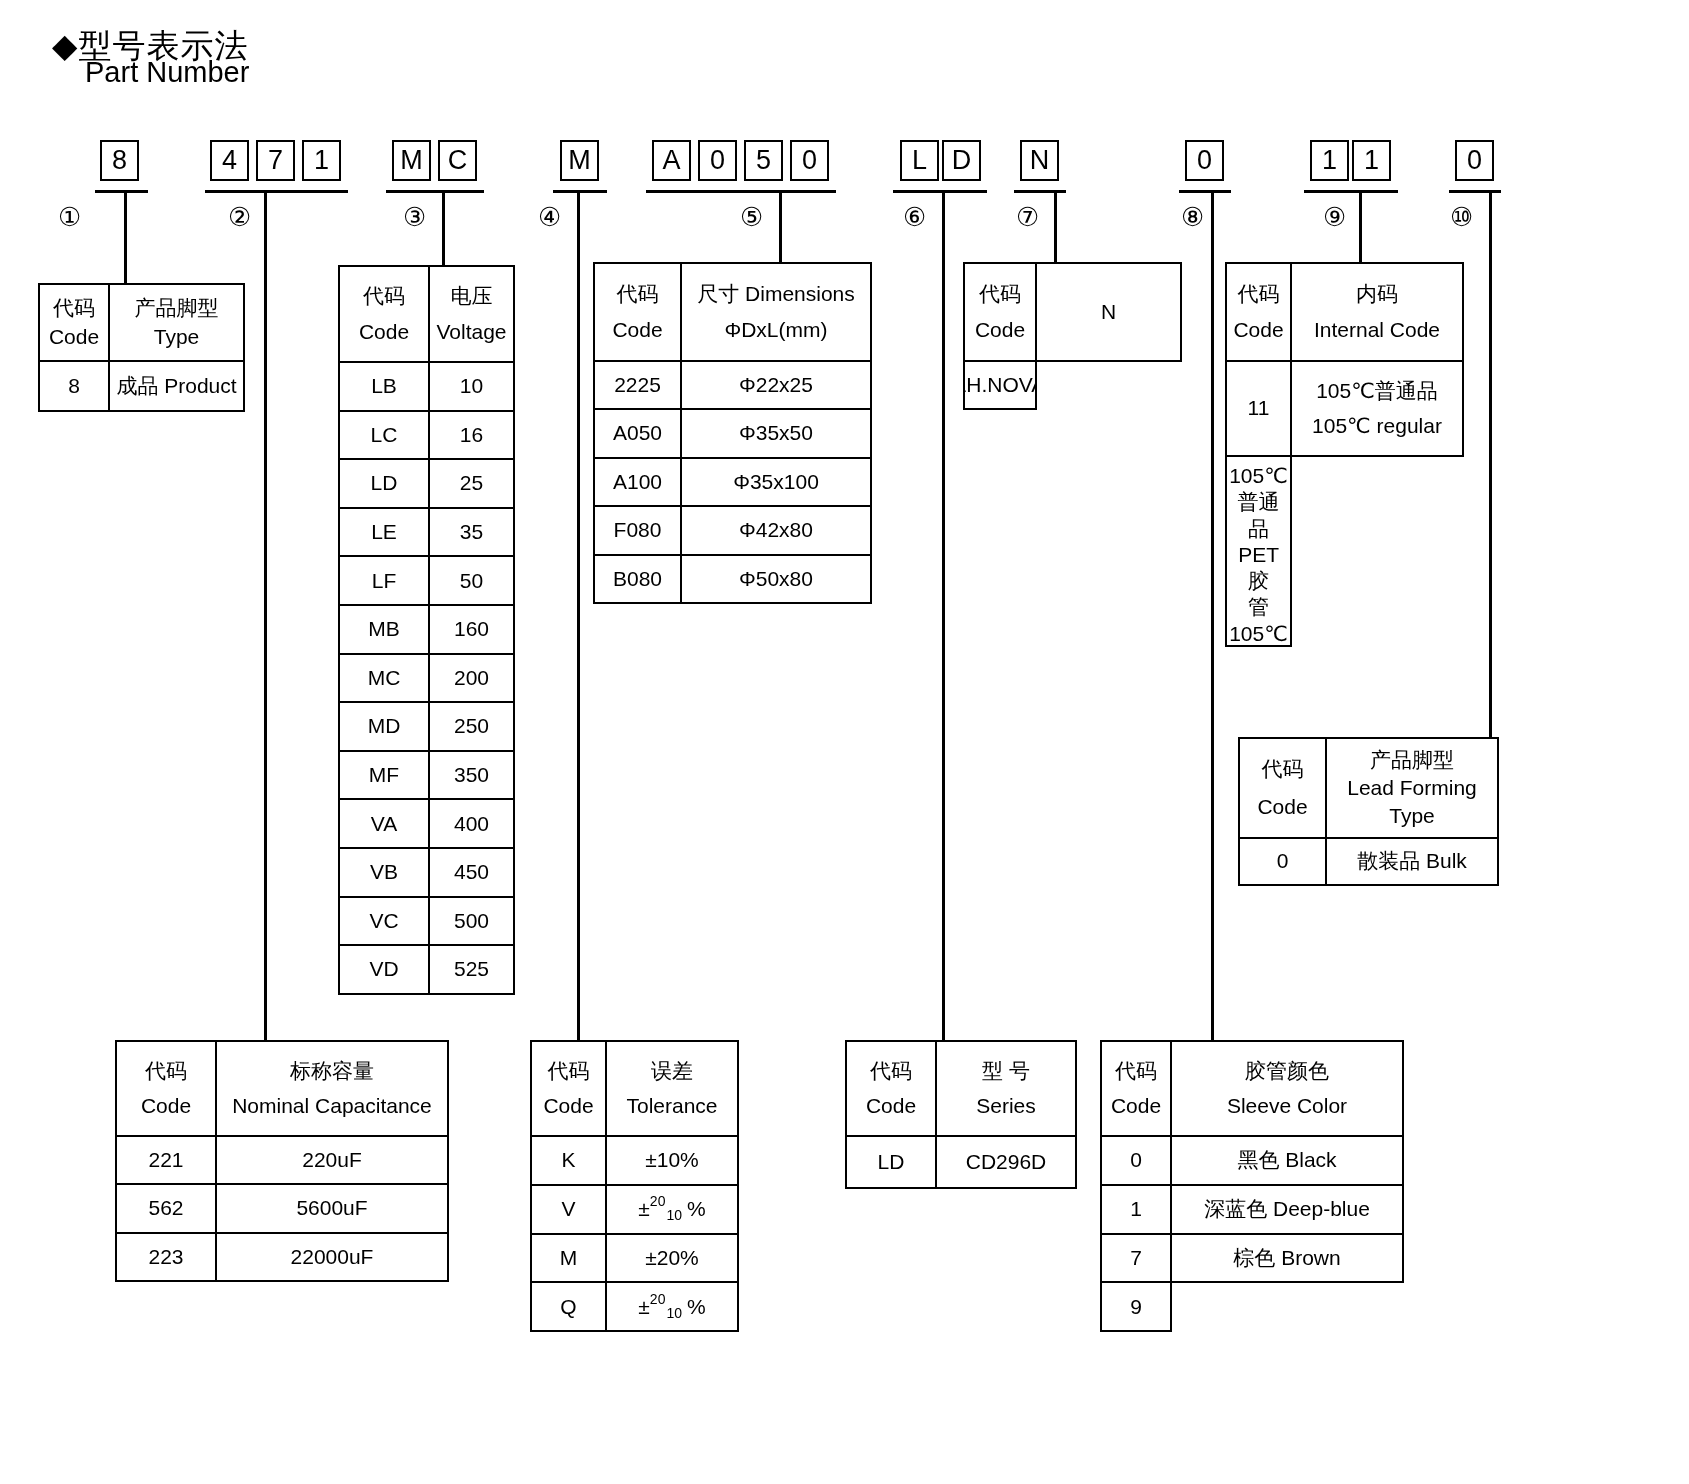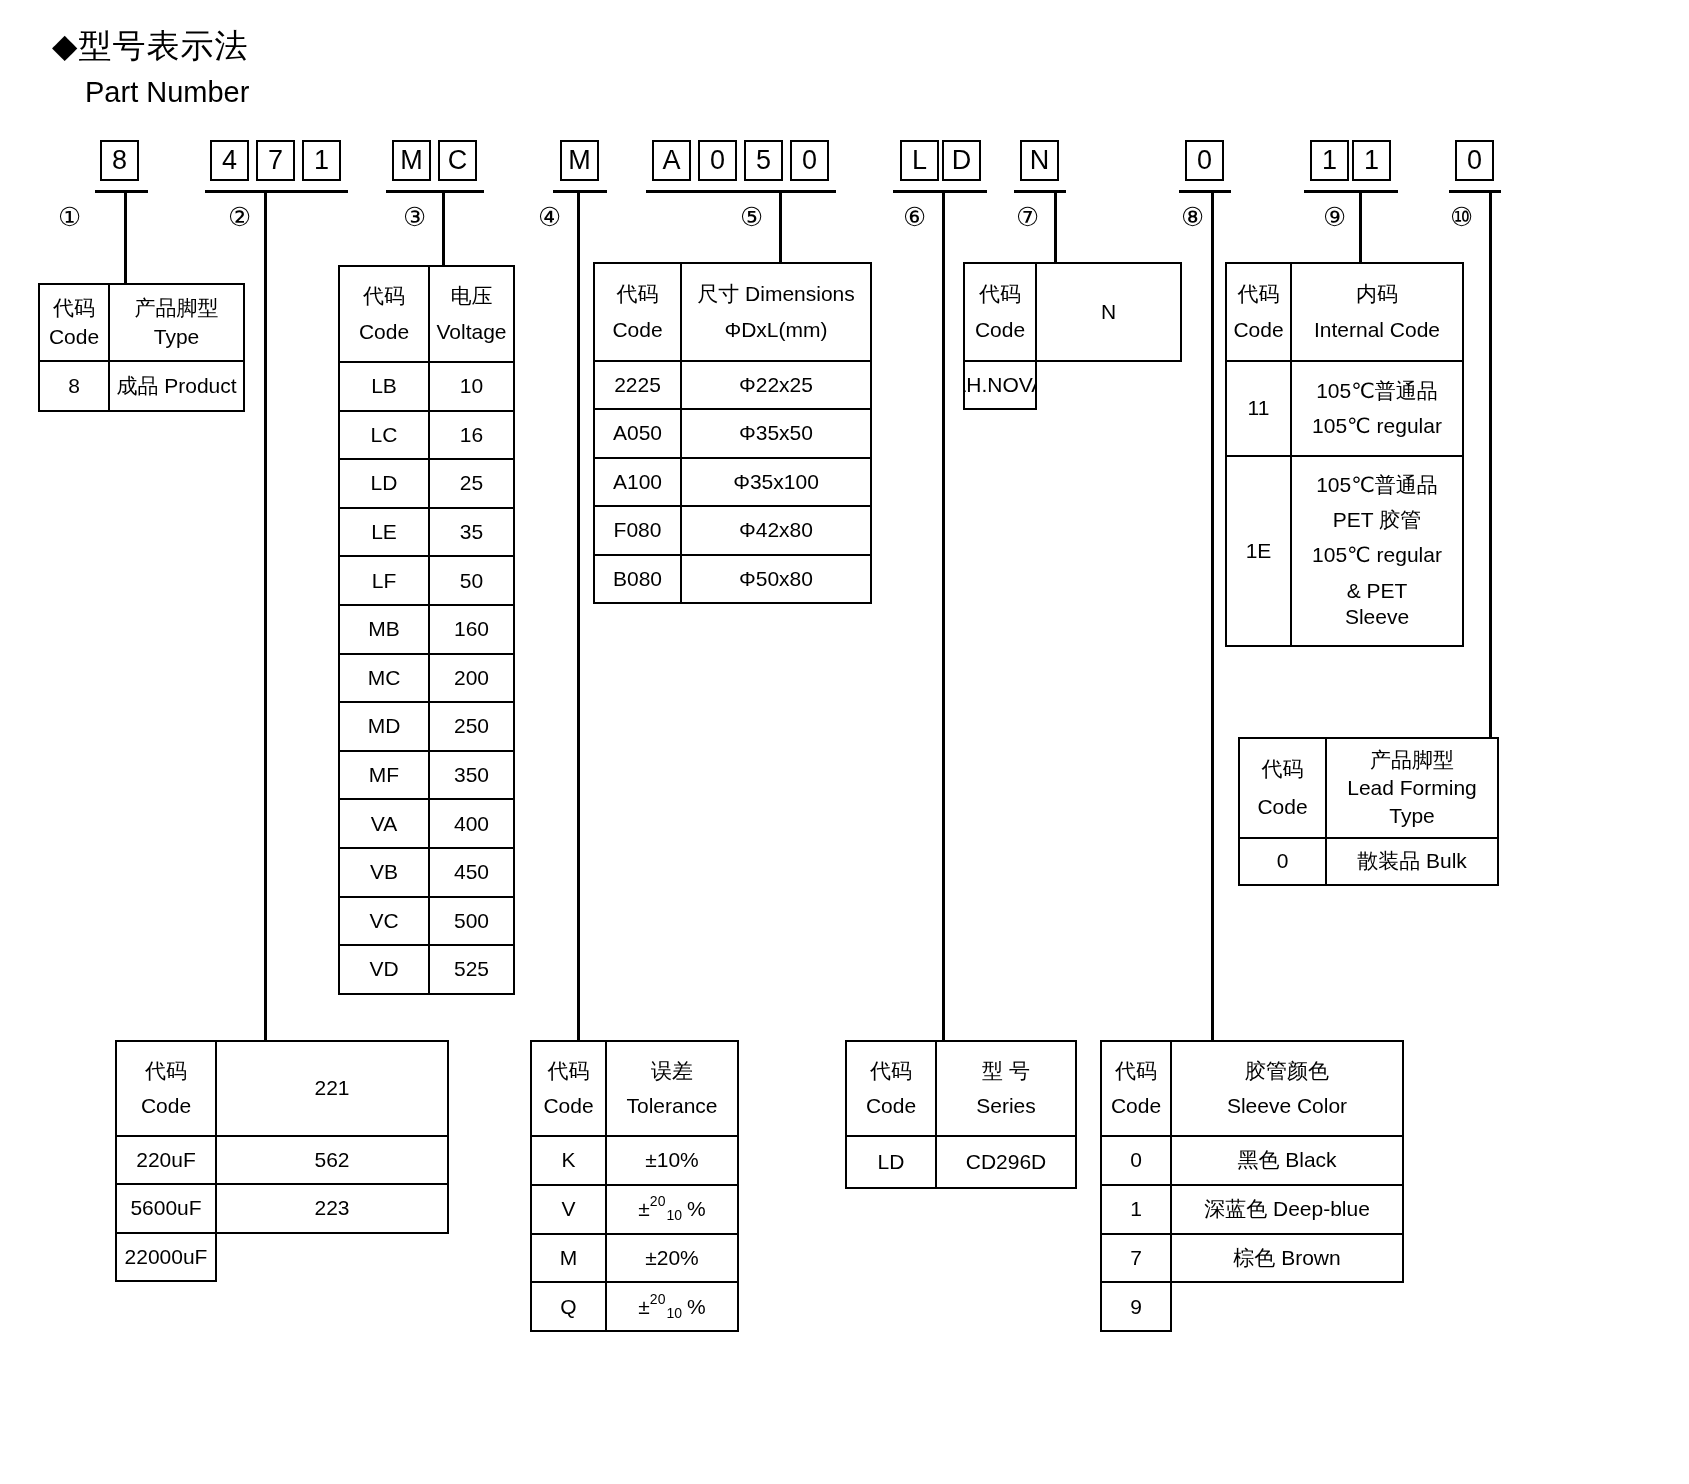--- a/index.html
+++ b/index.html
@@ -1,20 +1,20 @@
 <!DOCTYPE html>
 <html><head>
 <meta charset="utf-8">
 <style>
   html,body { margin:0; padding:0; background:#fff; }
   .page { position:relative; width:1689px; height:1484px; background:#ffffff; color:#000;
           font-family:"Liberation Sans","DejaVu Sans",sans-serif; overflow:hidden; }
   .abs { position:absolute;text-align:right; }
   .title-zh { left:52px; top:24px; font-size:33px; letter-spacing:1px; }
-  .title-en { left:85px; top:76px; font-size:29px; }
+  .title-en { left:85px; top:56px; font-size:29px; }
   .box { position:absolute; top:140px; width:35px; height:37px; border:2.5px solid #000;
          display:flex; align-items:center; justify-content:center; font-size:27px; }
   .underline { position:absolute; top:190px; height:3px; background:#000; }
   .vline { position:absolute; width:3px; background:#000; }
   .marker { position:absolute; top:202px; font-size:26px; }
   .tbl { position:absolute; display:grid; border-top:2.5px solid #000; border-left:2.5px solid #000; }
   .tbl > div { border-right:2.5px solid #000; border-bottom:2.5px solid #000;
                display:flex; flex-direction:column; align-items:center; justify-content:center;
                font-size:21px; text-align:center; line-height:1.25; overflow:hidden; }
   .tbl > div.hdr { justify-content:space-evenly; padding:6px 2px; }
@@ -172,21 +172,20 @@
     </div>
     <div class="hdr">
       <span>内码</span>
       <span>Internal Code</span>
     </div>
     <div>11</div>
     <div class="ml">
       <span>105℃普通品</span>
       <span>105℃  regular</span>
     </div>
-    <div>1E</div>
     <div class="ml">
       <span>105℃普通品</span>
       <span>PET 胶管</span>
       <span>105℃  regular</span>
       <span>&amp; PET Sleeve</span>
     </div>
   </div>
 
   <div class="tbl" style="left:1238px;top:737px;grid-template-columns:87px 172px;grid-template-rows:100px 47px">
     <div class="hdr">
@@ -199,20 +198,24 @@
       <span>Type</span>
     </div>
     <div>0</div>
     <div>散装品 Bulk</div>
   </div>
 
   <div class="tbl" style="left:115px;top:1040px;grid-template-columns:100px 232px;grid-template-rows:95px repeat(3,48.4px)">
     <div class="hdr">
       <span>代码</span>
       <span>Code</span>
+    </div>
+    <div class="hdr">
+      <span>标称容量</span>
+      <span>Nominal Capacitance</span>
     </div>
     <div>221</div>
     <div>220uF</div>
     <div>562</div>
     <div>5600uF</div>
     <div>223</div>
     <div>22000uF</div>
   </div>
 
   <div class="tbl" style="left:530px;top:1040px;grid-template-columns:75px 132px;grid-template-rows:95px repeat(4,48.8px)">

